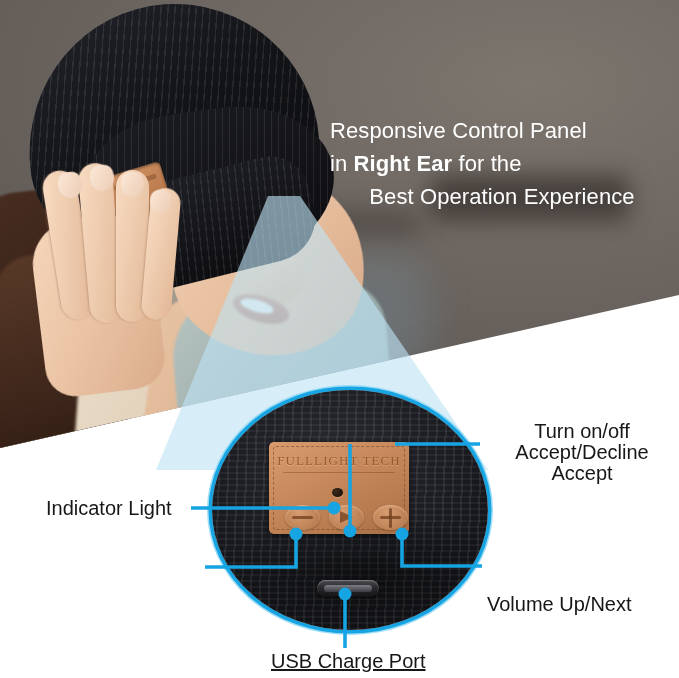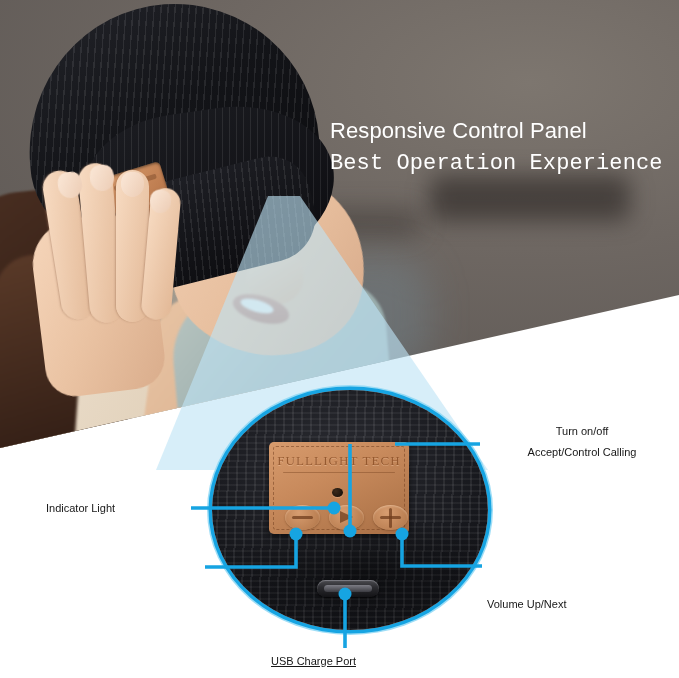--- a/index.html
+++ b/index.html
@@ -98,21 +98,21 @@
     border-radius:44px 38px 32px 30px;transform:rotate(-7deg);filter:blur(.4px);}
   .finger{position:absolute;background:linear-gradient(100deg,#f8dcc3,#e2b896);
     border-radius:22px;filter:blur(.45px);box-shadow:-1px 0 2px rgba(150,110,85,.45);}
   .nail{position:absolute;background:linear-gradient(120deg,#fbe8d8,#ecccb4);
     border-radius:40% 40% 50% 50%;filter:blur(.5px);}
 
   
   .headline{position:absolute;left:330px;top:78px;width:344px;color:#ffffff;
     font-size:22px;line-height:33px;letter-spacing:.1px;text-align:left;margin-top:36px;}
   .headline b{font-weight:bold;}
-  .hl3{text-align:left;font-family:Liberation Mono, monospace;}
+  .hl3{text-align:center;}
 
   
   .cone{position:absolute;left:0;top:0;width:679px;height:678px;pointer-events:none;}
 
   
   .zoom-circle{position:absolute;left:212px;top:390px;width:276px;height:240px;
     border-radius:50%;overflow:hidden;
     box-shadow:0 0 0 3.5px #16a4e2, 0 0 0 5px rgba(140,215,245,.85);}
   .zc-knit{position:absolute;inset:0;
     background:
@@ -161,21 +161,21 @@
     background:linear-gradient(180deg,#4b4b50 0%,#2a2a2e 45%,#131316 100%);
     border-radius:9px;box-shadow:0 1px 2px rgba(0,0,0,.7),
       inset 0 1px 1px rgba(190,190,200,.45);}
   .usb-inner{position:absolute;left:7px;top:4.5px;width:48px;height:7px;
     background:linear-gradient(180deg,#7d7d85,#3b3b41);border-radius:5px;}
 
   
   .lines{position:absolute;left:0;top:0;width:679px;height:678px;pointer-events:none;}
 
   
-  .label{position:absolute;color:#171717;font-size:11px;line-height:21px;
+  .label{position:absolute;color:#171717;font-size:20px;line-height:21px;
     white-space:nowrap;}
   .lab-indicator{left:46px;top:498px;text-align:center;}
   .lab-voldown{left:6px;top:557px;}
   .lab-turnonoff{left:485px;top:421px;text-align:center;white-space:normal;width:194px;}
   .lab-volup{left:487px;top:554px;margin-top:40px;}
   .lab-usb{left:271px;top:651px;text-decoration:underline;}
 </style>
 </head>
 <body>
 
@@ -226,20 +226,21 @@
     <div class="finger" style="left:116px;top:170px;width:33px;height:152px;transform:rotate(0deg);"></div>
     <div class="finger" style="left:146px;top:188px;width:30px;height:132px;transform:rotate(5deg);"></div>
     <div class="nail" style="left:58px;top:172px;width:24px;height:26px;transform:rotate(-9deg);"></div>
     <div class="nail" style="left:90px;top:165px;width:24px;height:26px;transform:rotate(-5deg);"></div>
     <div class="nail" style="left:121px;top:172px;width:23px;height:25px;"></div>
     <div class="nail" style="left:150px;top:190px;width:21px;height:23px;transform:rotate(5deg);"></div>
   </div>
 
   <div class="headline">
     <div>Responsive Control Panel</div>
+    <div class="hl2"><span>in </span><b>Right Ear</b><span> for the</span></div>
     <div class="hl3">Best Operation Experience</div>
   </div>
 
   <svg class="cone" viewBox="0 0 679 678">
     <polygon points="268,196 300,196 488,470 156,470" fill="#bfe4f6" opacity="0.62"></polygon>
   </svg>
 
   <div class="zoom-circle">
     <div class="zc-knit"></div>
     <div class="zc-shadow"></div>
@@ -286,18 +287,18 @@
       <circle cx="296" cy="534" r="6.5"></circle>
       <circle cx="350" cy="531" r="6.5"></circle>
       <circle cx="402" cy="534" r="6.5"></circle>
       <circle cx="345" cy="594" r="6.5"></circle>
     </g>
   </svg>
 
   <div class="label lab-indicator">Indicator Light</div>
   <div class="label lab-turnonoff">
     <div>Turn on/off</div>
-    <div>Accept/Control Calling</div>
+    <div>Accept/Decline Accept</div>
   </div>
   <div class="label lab-volup">Volume Up/Next</div>
   <div class="label lab-usb">USB Charge Port</div>
 
 </div>
 
 </body></html>

